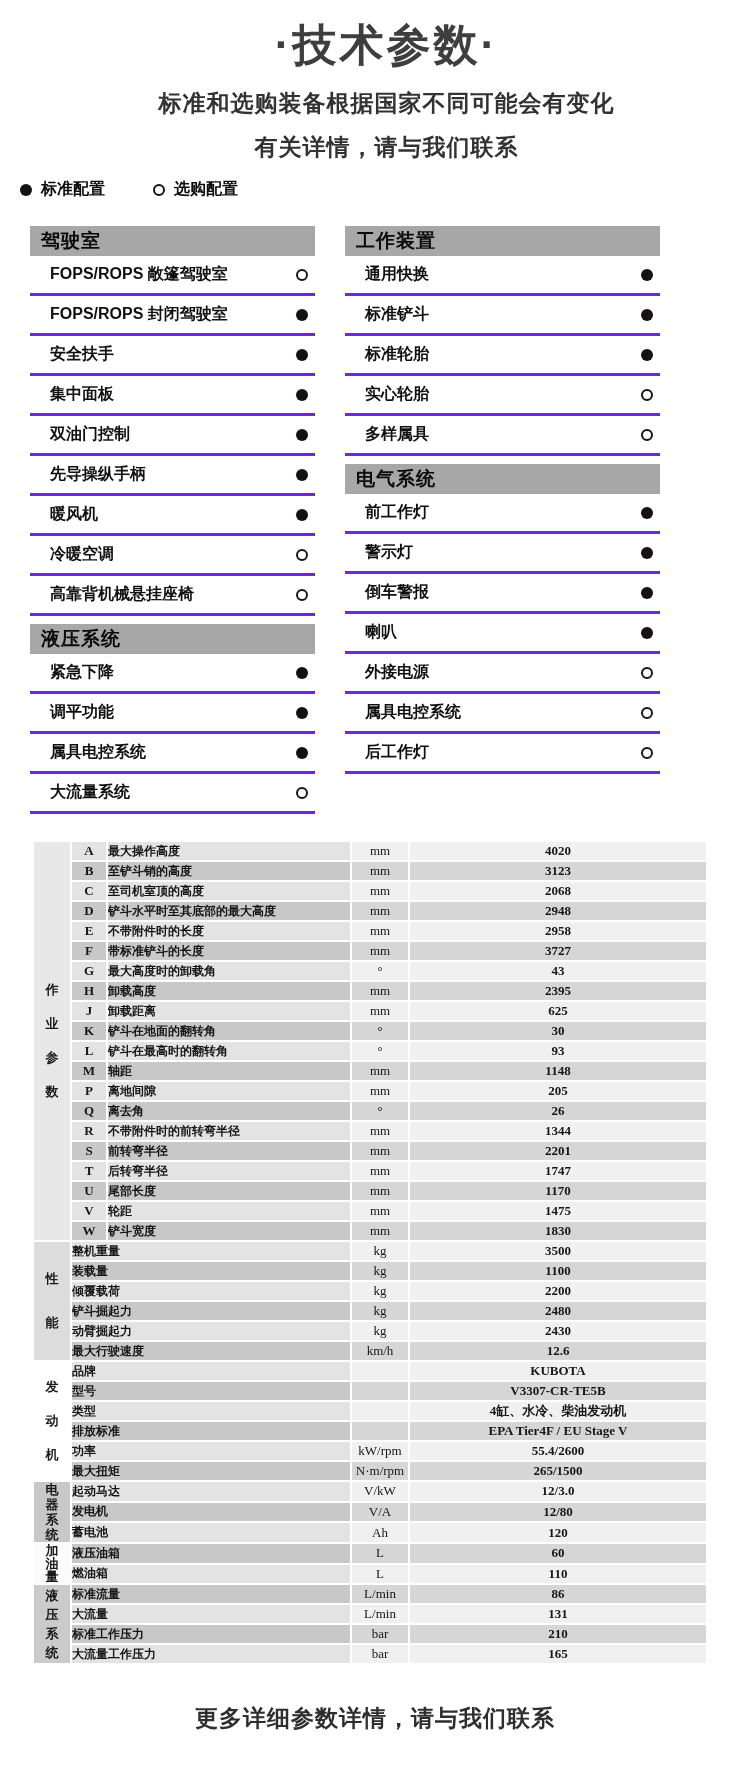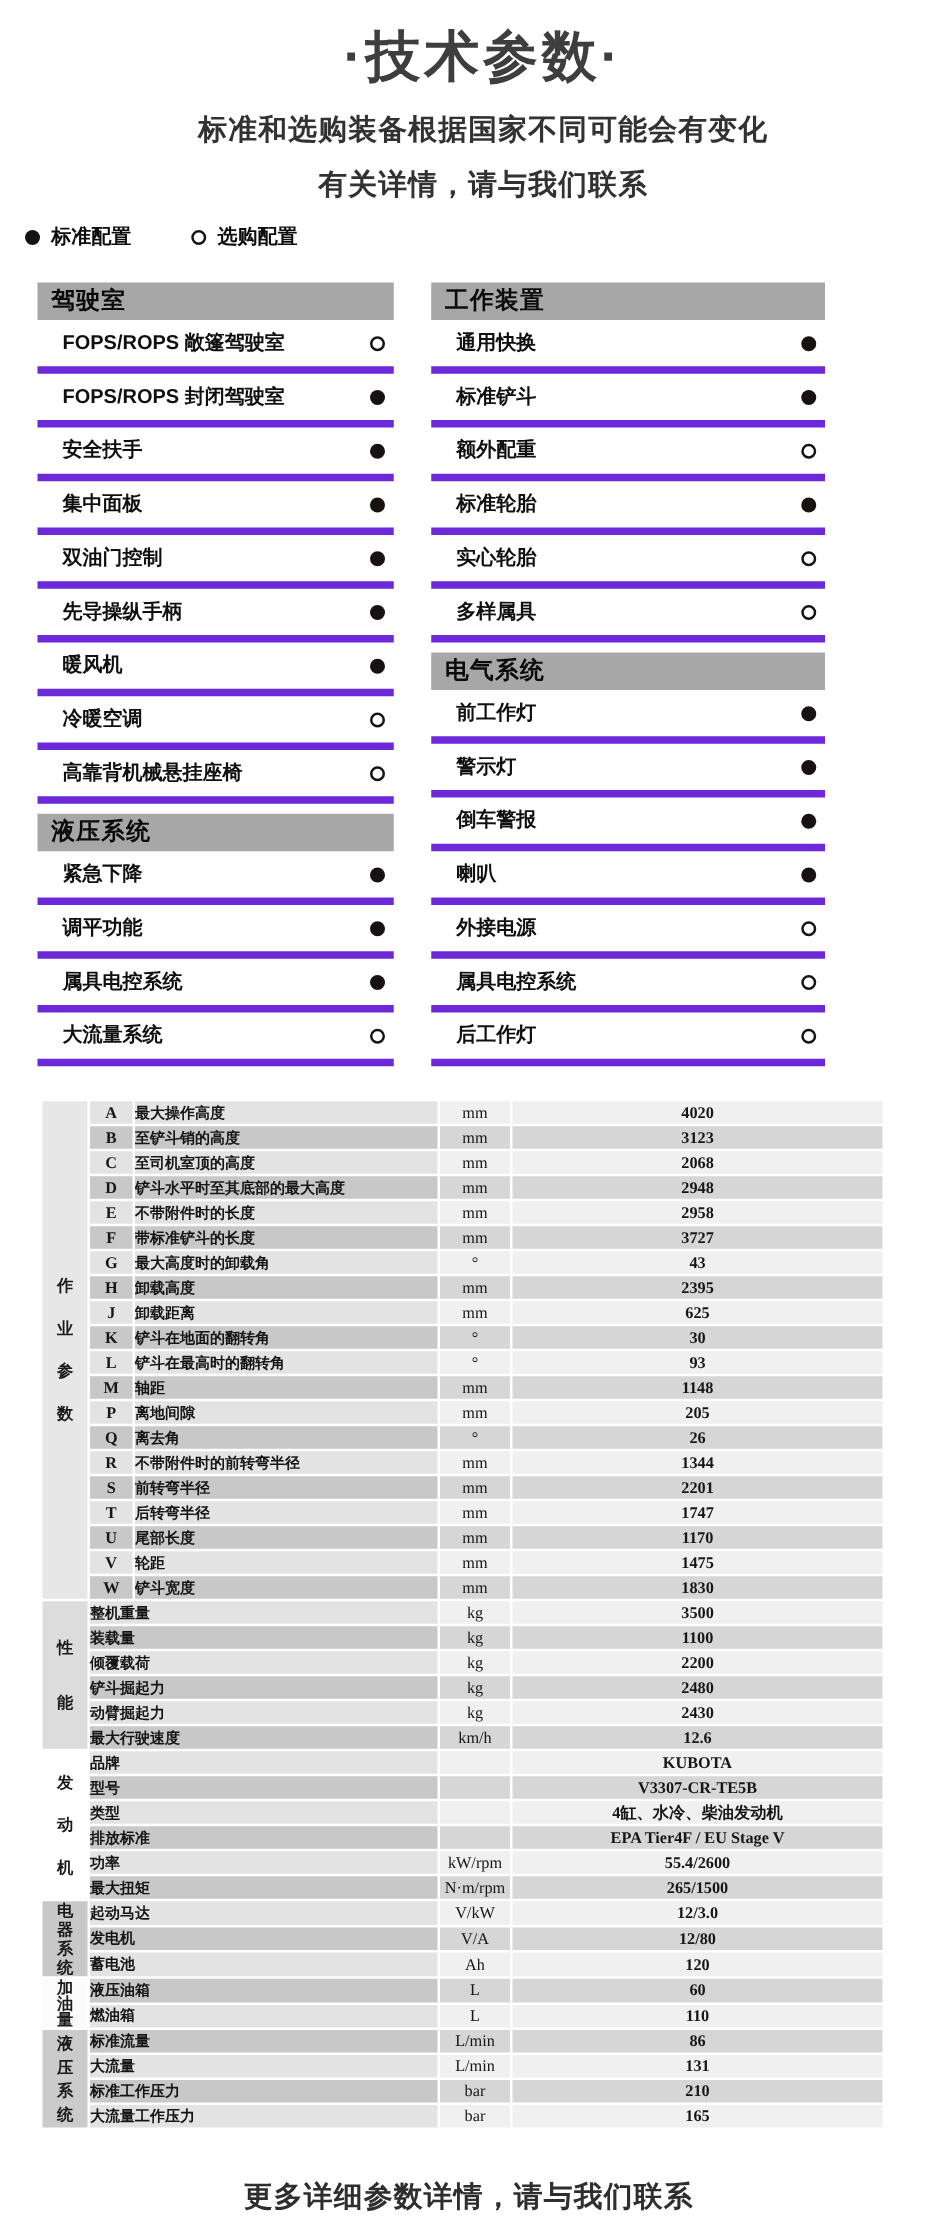--- a/index.html
+++ b/index.html
@@ -33,21 +33,21 @@
     padding-left:30px;margin-top:26px;align-items:start;
   }
   .cfg-group + .cfg-group{margin-top:8px;}
   .cfg-header{
     height:30px;line-height:30px;padding-left:11px;
     font-size:19px;font-weight:bold;color:#0b0b0b;letter-spacing:1px;
   }
   .cfg-row{
     display:flex;align-items:center;justify-content:space-between;
     height:37px;padding:0 7px 0 20px;
-    border-bottom:6px solid #6d28d9;
+    border-bottom:3px solid #6d28d9;
     font-size:16px;font-weight:bold;color:#101010;
   }
   .cfg-label{white-space:nowrap;}
 
   
   .spec-table{
     border-collapse:separate;border-spacing:2px;
     margin:26px 0 0 32px;width:676px;table-layout:fixed;
   }
   .spec-table td{height:18px;padding:0;}
@@ -168,24 +168,20 @@
           <div class="cfg-header" style="background: rgb(167, 167, 167);">工作装置</div>
           <div class="cfg-row">
             <span class="cfg-label">通用快换</span>
             <span class="circle filled"></span>
           </div>
           <div class="cfg-row">
             <span class="cfg-label">标准铲斗</span>
             <span class="circle filled"></span>
           </div>
           <div class="cfg-row">
-            <span class="cfg-label">额外配重</span>
-            <span class="circle empty"></span>
-          </div>
-          <div class="cfg-row">
             <span class="cfg-label">标准轮胎</span>
             <span class="circle filled"></span>
           </div>
           <div class="cfg-row">
             <span class="cfg-label">实心轮胎</span>
             <span class="circle empty"></span>
           </div>
           <div class="cfg-row">
             <span class="cfg-label">多样属具</span>
             <span class="circle empty"></span>

